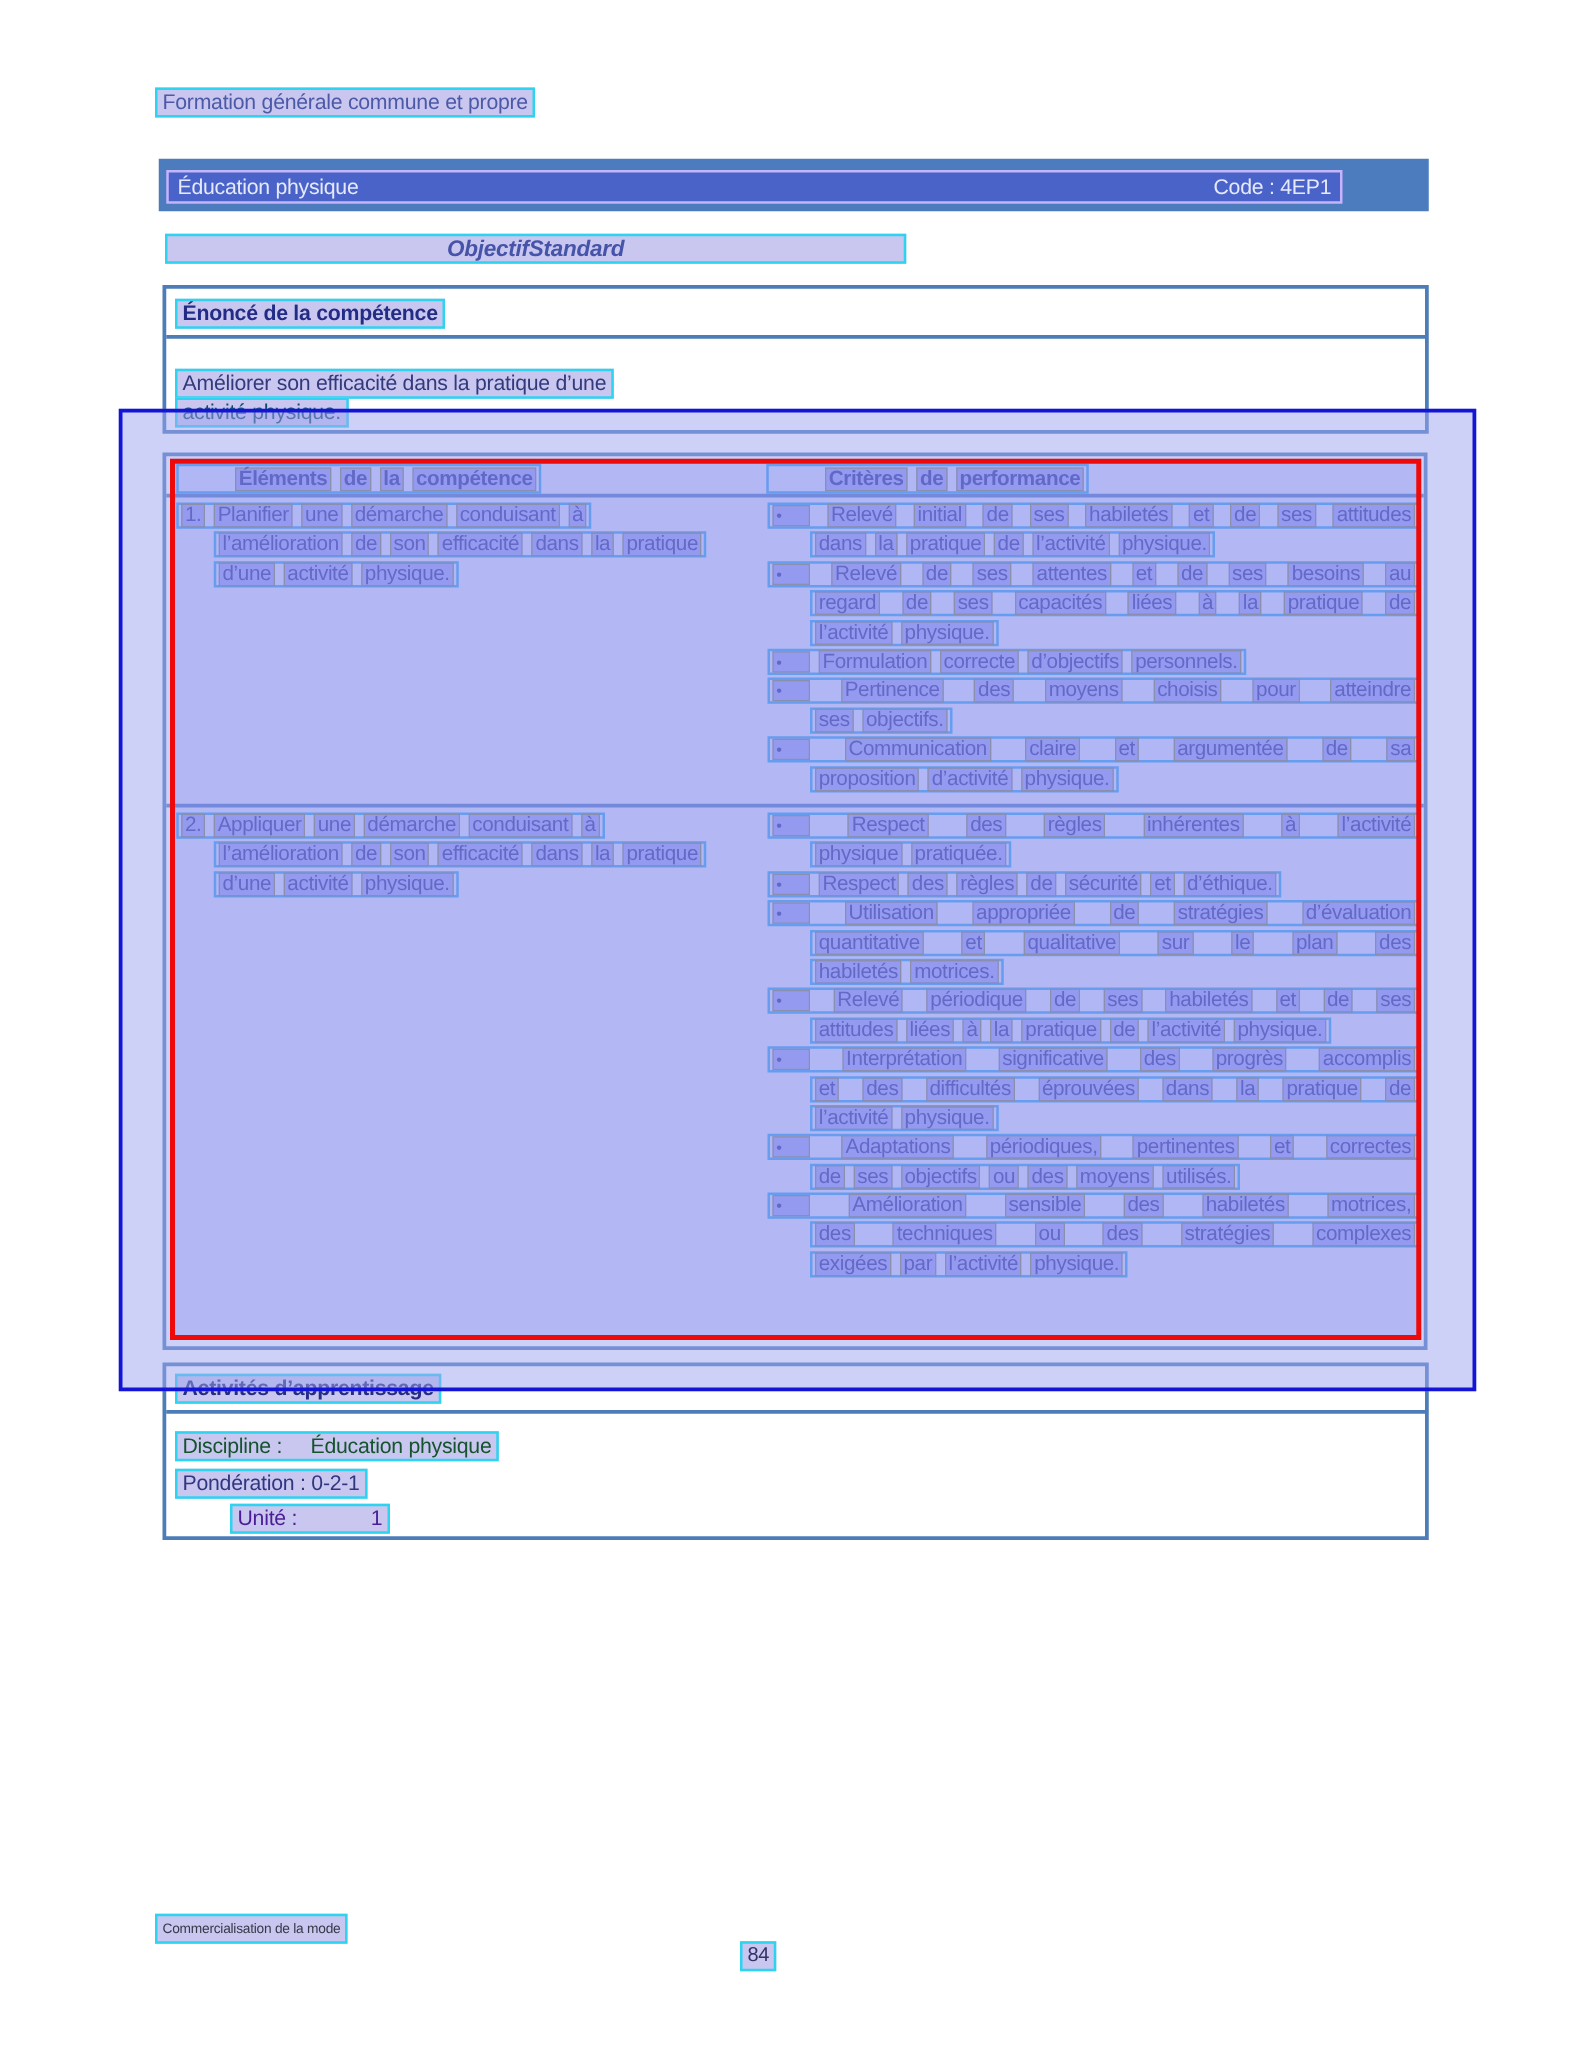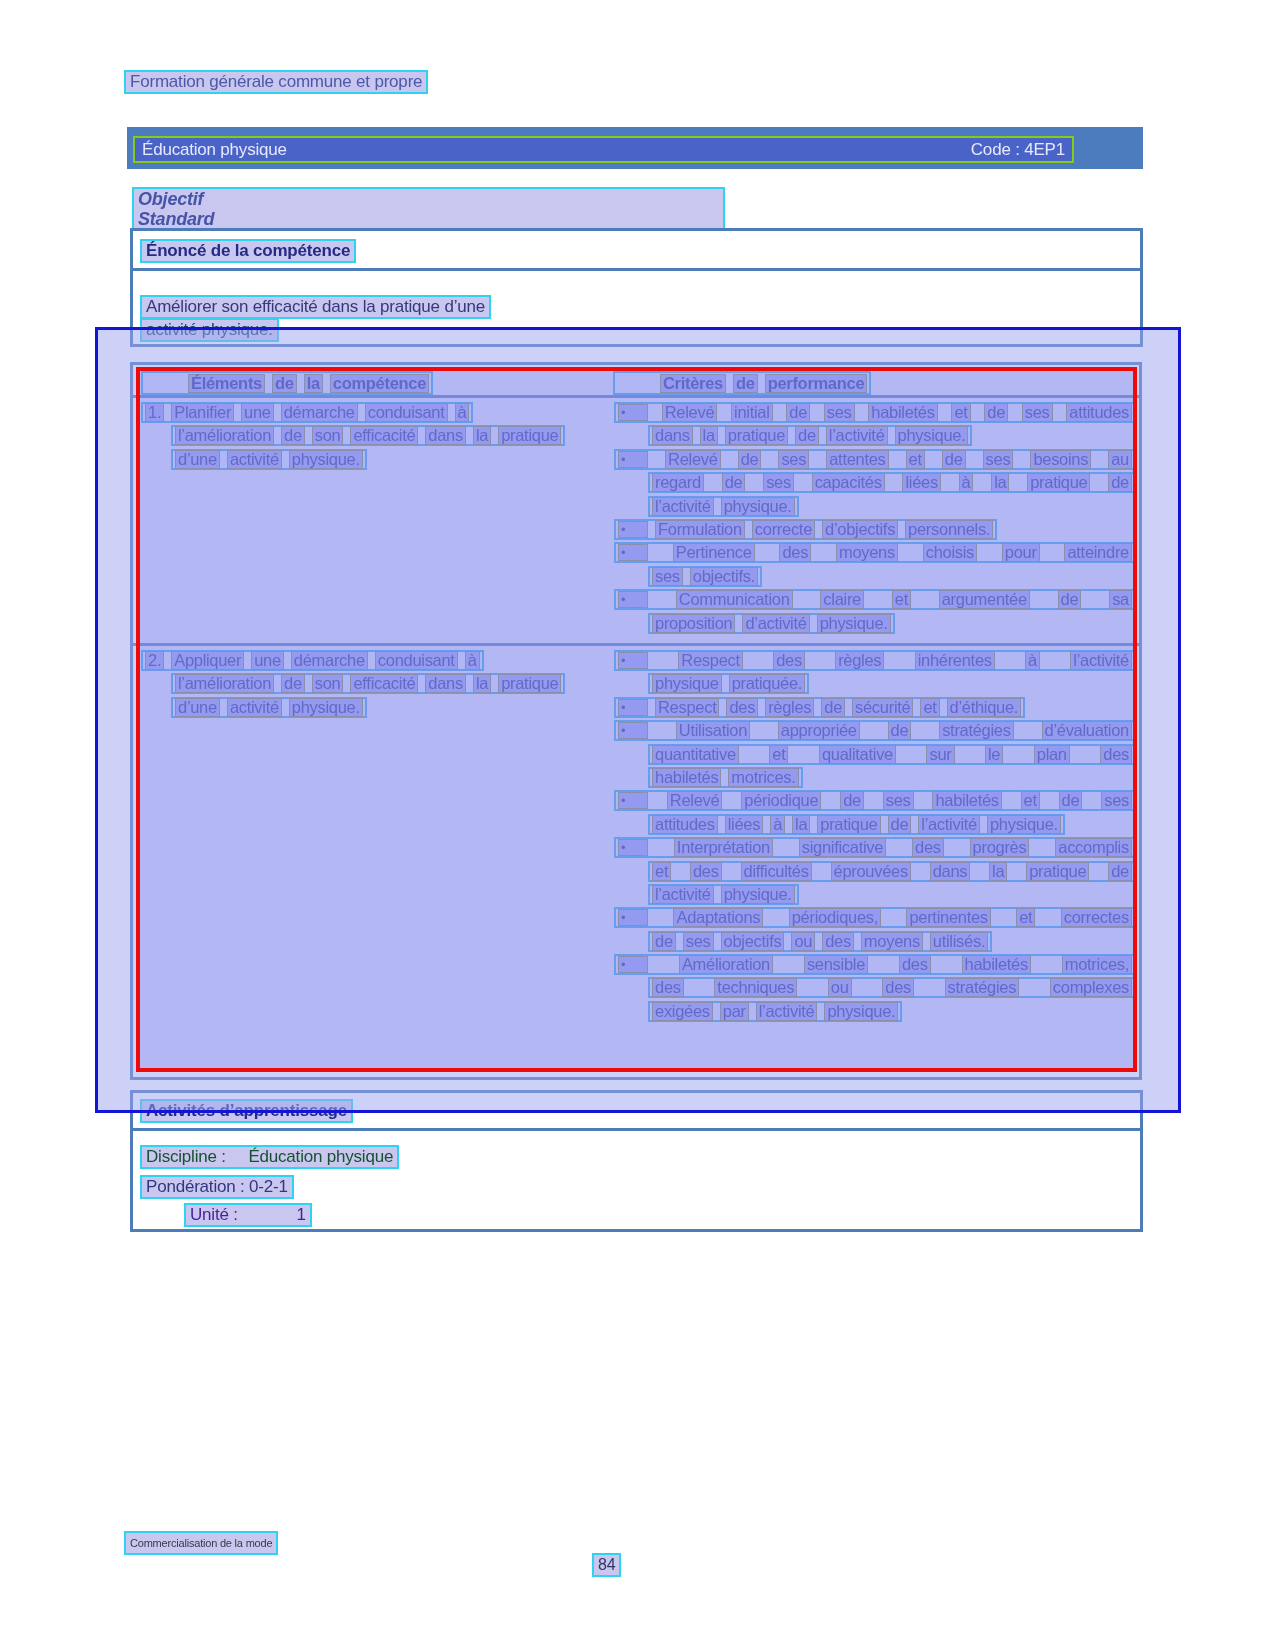--- a/index.html
+++ b/index.html
@@ -7,21 +7,21 @@
         font-family:"Liberation Sans",sans-serif;color:#23237e;overflow:hidden;}
 
   
   .hl{display:inline-block;background:#c9c7ef;border:2px solid #2ed3f0;
       padding:0 4px;line-height:20px;font-size:17px;letter-spacing:-0.2px;
       white-space:pre;color:#4b59a6;}
 
   
   .bar{position:absolute;left:127px;top:127px;width:1016px;height:42px;background:#4c7cbd;}
   .band{position:absolute;left:6px;top:9px;width:941px;height:27px;box-sizing:border-box;
-        background:#4a63c8;border:2px solid #84cc16;display:flex;align-items:center;
+        background:#4a63c8;border:2px solid #c4b5fd;display:flex;align-items:center;
         justify-content:space-between;padding:0 7px;color:#e6e9fb;font-size:17px;letter-spacing:-0.2px;}
 
   
   .steelbox{position:absolute;box-sizing:border-box;border:3px solid #4d7db8;background:#ffffff;}
   .divider{position:absolute;left:0;width:100%;height:3px;background:#4d7db8;}
 
   .boldnavy{font-weight:bold;color:#232c84;}
 
   
   .lrow{height:23.4px;display:flex;align-items:flex-start;}
@@ -55,21 +55,21 @@
 
   <div class="hl" style="position:absolute;left:124px;top:70px;">Formation générale commune et propre</div>
 
   <div class="bar">
     <div class="band">
       <span>Éducation physique</span>
       <span>Code : 4EP1</span>
     </div>
   </div>
 
-  <div class="hl" style="position:absolute;left:132px;top:187px;width:581px;display:flex;justify-content:space-between;font-weight:bold;font-style:italic;font-size:18px;color:#4553a8;flex-direction:column;">
+  <div class="hl" style="position:absolute;left:132px;top:187px;width:581px;display:flex;justify-content:center;font-weight:bold;font-style:italic;font-size:18px;color:#4553a8;">
     <span>Objectif</span>
     <span>Standard</span>
   </div>
 
   <div class="steelbox" style="left:130px;top:228px;width:1013px;height:119px;">
     <div class="divider" style="top:37px;"></div>
     <div class="hl boldnavy" style="position:absolute;left:7px;top:8px;">Énoncé de la compétence</div>
     <div class="hl" style="position:absolute;left:7px;top:64px;color:#333a7c;">Améliorer son efficacité dans la pratique d’une</div>
     <div class="hl" style="position:absolute;left:7px;top:87px;color:#0c4a6e;">activité physique.</div>
   </div>

